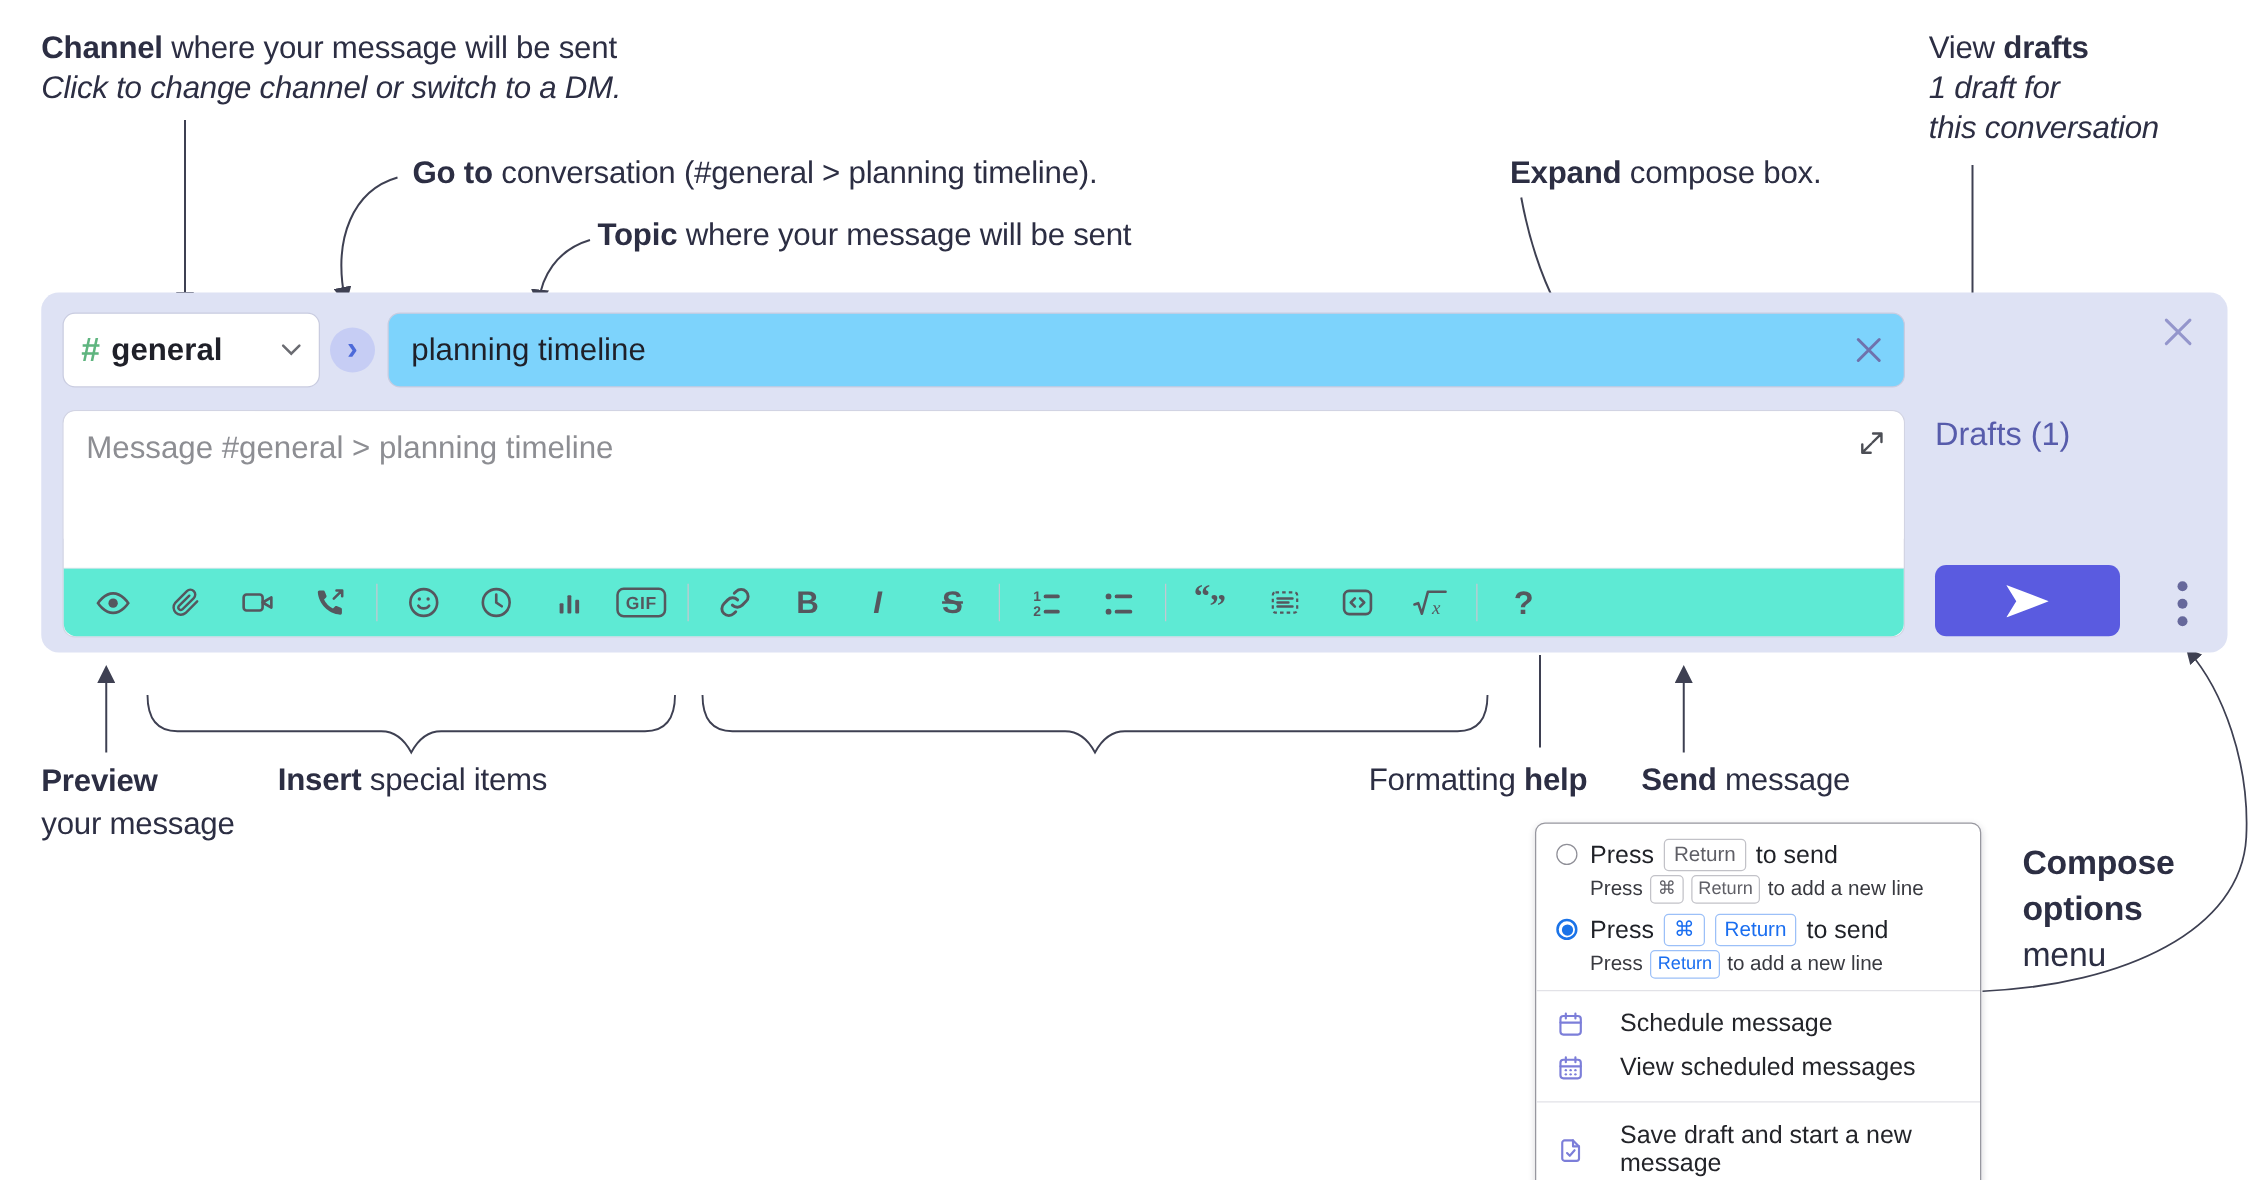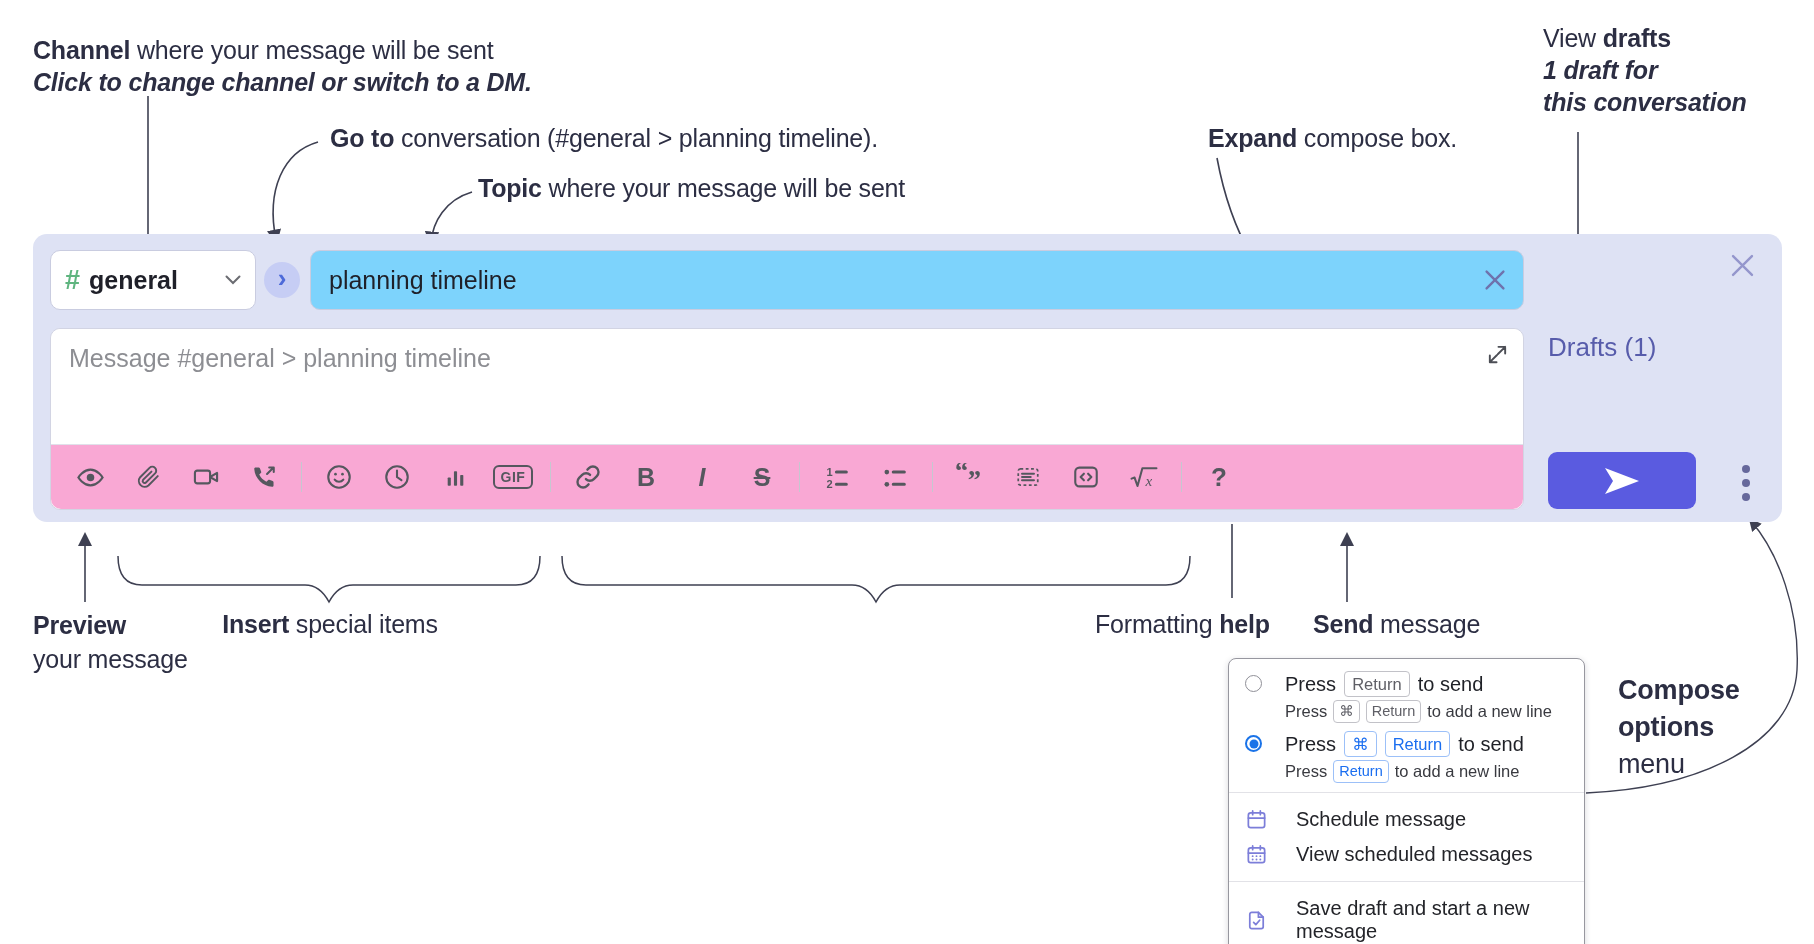--- a/index.html
+++ b/index.html
@@ -2,21 +2,21 @@
 <html style="--lav: #dee2f4; --send: #5a5be0; --blue: #1a73e8; --kblue: #1a6ef0; --purp: #7c7ed9; --green: #5fb57f; --draftc: #575cab;"><head>
 <meta charset="utf-8">
 <style>
   * { margin:0; padding:0; box-sizing:border-box; }
   body { font-family:"Liberation Sans", sans-serif; background:#fff; }
   .canvas { position:relative; width:1814px; height:944px; background:#ffffff; overflow:hidden; }
 
   
   .ann { position:absolute; font-size:25px; color:#2c2e43; letter-spacing:-0.2px; line-height:32px; white-space:nowrap; }
   .ann b { font-weight:700; }
-  .ann .it { font-style:italic;font-weight:bold; }
+  .ann .it { font-style:italic; }
   .ann.center { transform:translateX(-50%); }
 
   
   .overlay { position:absolute; left:0; top:0; width:1814px; height:944px; pointer-events:none; }
 
   
   .compose { position:absolute; left:33px; top:234px; width:1749px; height:288px; background:var(--lav,#dee2f4); border-radius:14px; }
   .chan-btn { position:absolute; left:17px; top:16px; width:206px; height:60px; background:#fff; border:1px solid #c9cce0; border-radius:10px; display:flex; align-items:center; gap:9px; padding:0 14px; cursor:pointer; font-family:inherit; }
   .chan-hash { color:var(--green,#5fb57f); font-size:27px; font-weight:700; }
   .chan-name { font-size:25px; font-weight:600; color:#1f2029; flex:1; text-align:left; }
@@ -24,34 +24,34 @@
   .topic-box { position:absolute; left:277px; top:16px; width:1214px; height:60px; background:#7dd3fc; border:1px solid #c9cce0; border-radius:10px; display:flex; align-items:center; padding:0 16px 0 18px; }
   .topic-text { font-size:25px; color:#1f2029; flex:1; }
   .icon-x { background:none; border:none; cursor:pointer; display:flex; align-items:center; justify-content:center; }
   .clear-x { color:#6f72ad; }
   .close-x { position:absolute; right:26px; top:18px; color:#9496cc; }
 
   .editor { position:absolute; left:17px; top:94px; width:1474px; height:182px; background:#fff; border:1px solid #d2d4e3; border-radius:10px; }
   .msg-area { position:relative; height:102px; border-radius:10px 10px 0 0; background:#fff; cursor:text; }
   .placeholder { position:absolute; left:18px; top:15px; font-size:25px; color:#8d8e93; }
   .expand-btn { position:absolute; right:14px; top:14px; background:none; border:none; color:#4c4e55; cursor:pointer; }
-  .toolbar { position:absolute; left:0; bottom:0; width:100%; height:65px; background:#f9a8d4; border-top:1px solid #e0e1ea; border-radius:0 0 10px 10px; display:flex; align-items:center; padding:0 10px; }
+  .toolbar { position:absolute; left:0; bottom:0; width:100%; height:55px; background:#5eead4; border-top:1px solid #e0e1ea; border-radius:0 0 10px 10px; display:flex; align-items:center; padding:0 10px; }
   .tb-btn { width:54px; height:44px; background:none; border:none; color:#55575e; display:flex; align-items:center; justify-content:center; cursor:pointer; margin:0 2px; }
   .tb-div { width:1px; height:30px; background:#c6c7d0; margin:0 8px; }
   .tb-text { font-size:25px; line-height:1; font-family:inherit; }
   .gif-badge { border:2px solid currentColor; border-radius:6px; font-size:14px; font-weight:700; padding:2px 6px; letter-spacing:0.5px; }
 
   .drafts-link { position:absolute; left:1515px; top:98px; font-size:26px; color:var(--draftc,#575cab); background:none; border:none; cursor:pointer; font-family:inherit; }
   .send-btn { position:absolute; left:1515px; top:218px; width:148px; height:57px; background:var(--send,#5a5be0); border:none; border-radius:9px; display:flex; align-items:center; justify-content:center; cursor:pointer; }
   .dots-btn { position:absolute; left:1697px; top:224px; width:32px; height:50px; background:none; border:none; display:flex; flex-direction:column; align-items:center; justify-content:center; gap:6px; cursor:pointer; }
   .dots-btn i { width:8px; height:8px; border-radius:50%; background:#66689b; }
 
   
   .popup { position:absolute; left:1228px; top:658px; width:357px; background:#fff; border:1.5px solid #97979f; border-radius:8px; padding:12px 16px 9px 16px; box-shadow:0 2px 6px rgba(40,40,60,.18); }
-  .opt { display:flex; gap:23px; cursor:pointer; }
+  .opt { display:flex; gap:10px; cursor:pointer; }
   .opt + .opt { margin-top:8px; }
   .radio { width:17px; height:17px; border-radius:50%; border:1.5px solid #8f8f97; margin-top:4px; flex:none; position:relative; background:#fff; }
   .radio.on { border-color:var(--blue,#1a73e8); border-width:2px; }
   .radio.on::after { content:''; position:absolute; left:50%; top:50%; width:9px; height:9px; border-radius:50%; background:var(--blue,#1a73e8); transform:translate(-50%,-50%); }
   .kline { display:flex; align-items:center; gap:8px; font-size:20px; color:#1f2127; }
   .sub { display:flex; align-items:center; gap:6px; font-size:16.5px; color:#393a40; margin-top:3px; }
   .kcap { border:1px solid #c2c2c8; border-radius:4px; padding:0 7px; font-size:16.5px; line-height:24px; color:#5f5f66; background:#fff; }
   .kcap.sm { font-size:14.5px; line-height:21px; padding:0 5px; }
   .kcap.blue { border-color:#9cc0f8; color:var(--kblue,#1a6ef0); }
   .mdiv { height:1px; background:#e2e2e7; margin:9px -16px; }
@@ -77,21 +77,21 @@
       <path d="M1578 132 L1578 314" marker-end="url(#arr)"></path>
       <path d="M85 602 L85 536" marker-end="url(#arr)"></path>
       <path d="M1232 524 L1232 598"></path>
       <path d="M1347 602 L1347 536" marker-end="url(#arr)"></path>
       <path d="M118 556 Q118 585 142 585 L305 585 Q320 585 329 602 Q338 585 353 585 L516 585 Q540 585 540 556" stroke-width="1.5"></path>
       <path d="M562 556 Q562 585 586 585 L852 585 Q867 585 876 602 Q885 585 900 585 L1166 585 Q1190 585 1190 556" stroke-width="1.5"></path>
       <path d="M1586 793 C 1700 788, 1793 744, 1797 670 C 1800 610, 1778 552, 1751 521" stroke-width="1.4" marker-end="url(#arr)"></path>
     </g>
   </svg>
 
-  <div class="ann" style="left:33px; top:34px;">
+  <div class="ann" style="left:33px; top:22px;">
     <div><b>Channel</b><span> where your message will be sent</span></div>
     <div class="it">Click to change channel or switch to a DM.</div>
   </div>
 
   <div class="ann" style="left:330px; top:122px;">
     <b>Go to</b><span> conversation (#general &gt; planning timeline).</span>
   </div>
 
   <div class="ann" style="left:478px; top:172px;">
     <b>Topic</b><span> where your message will be sent</span>

